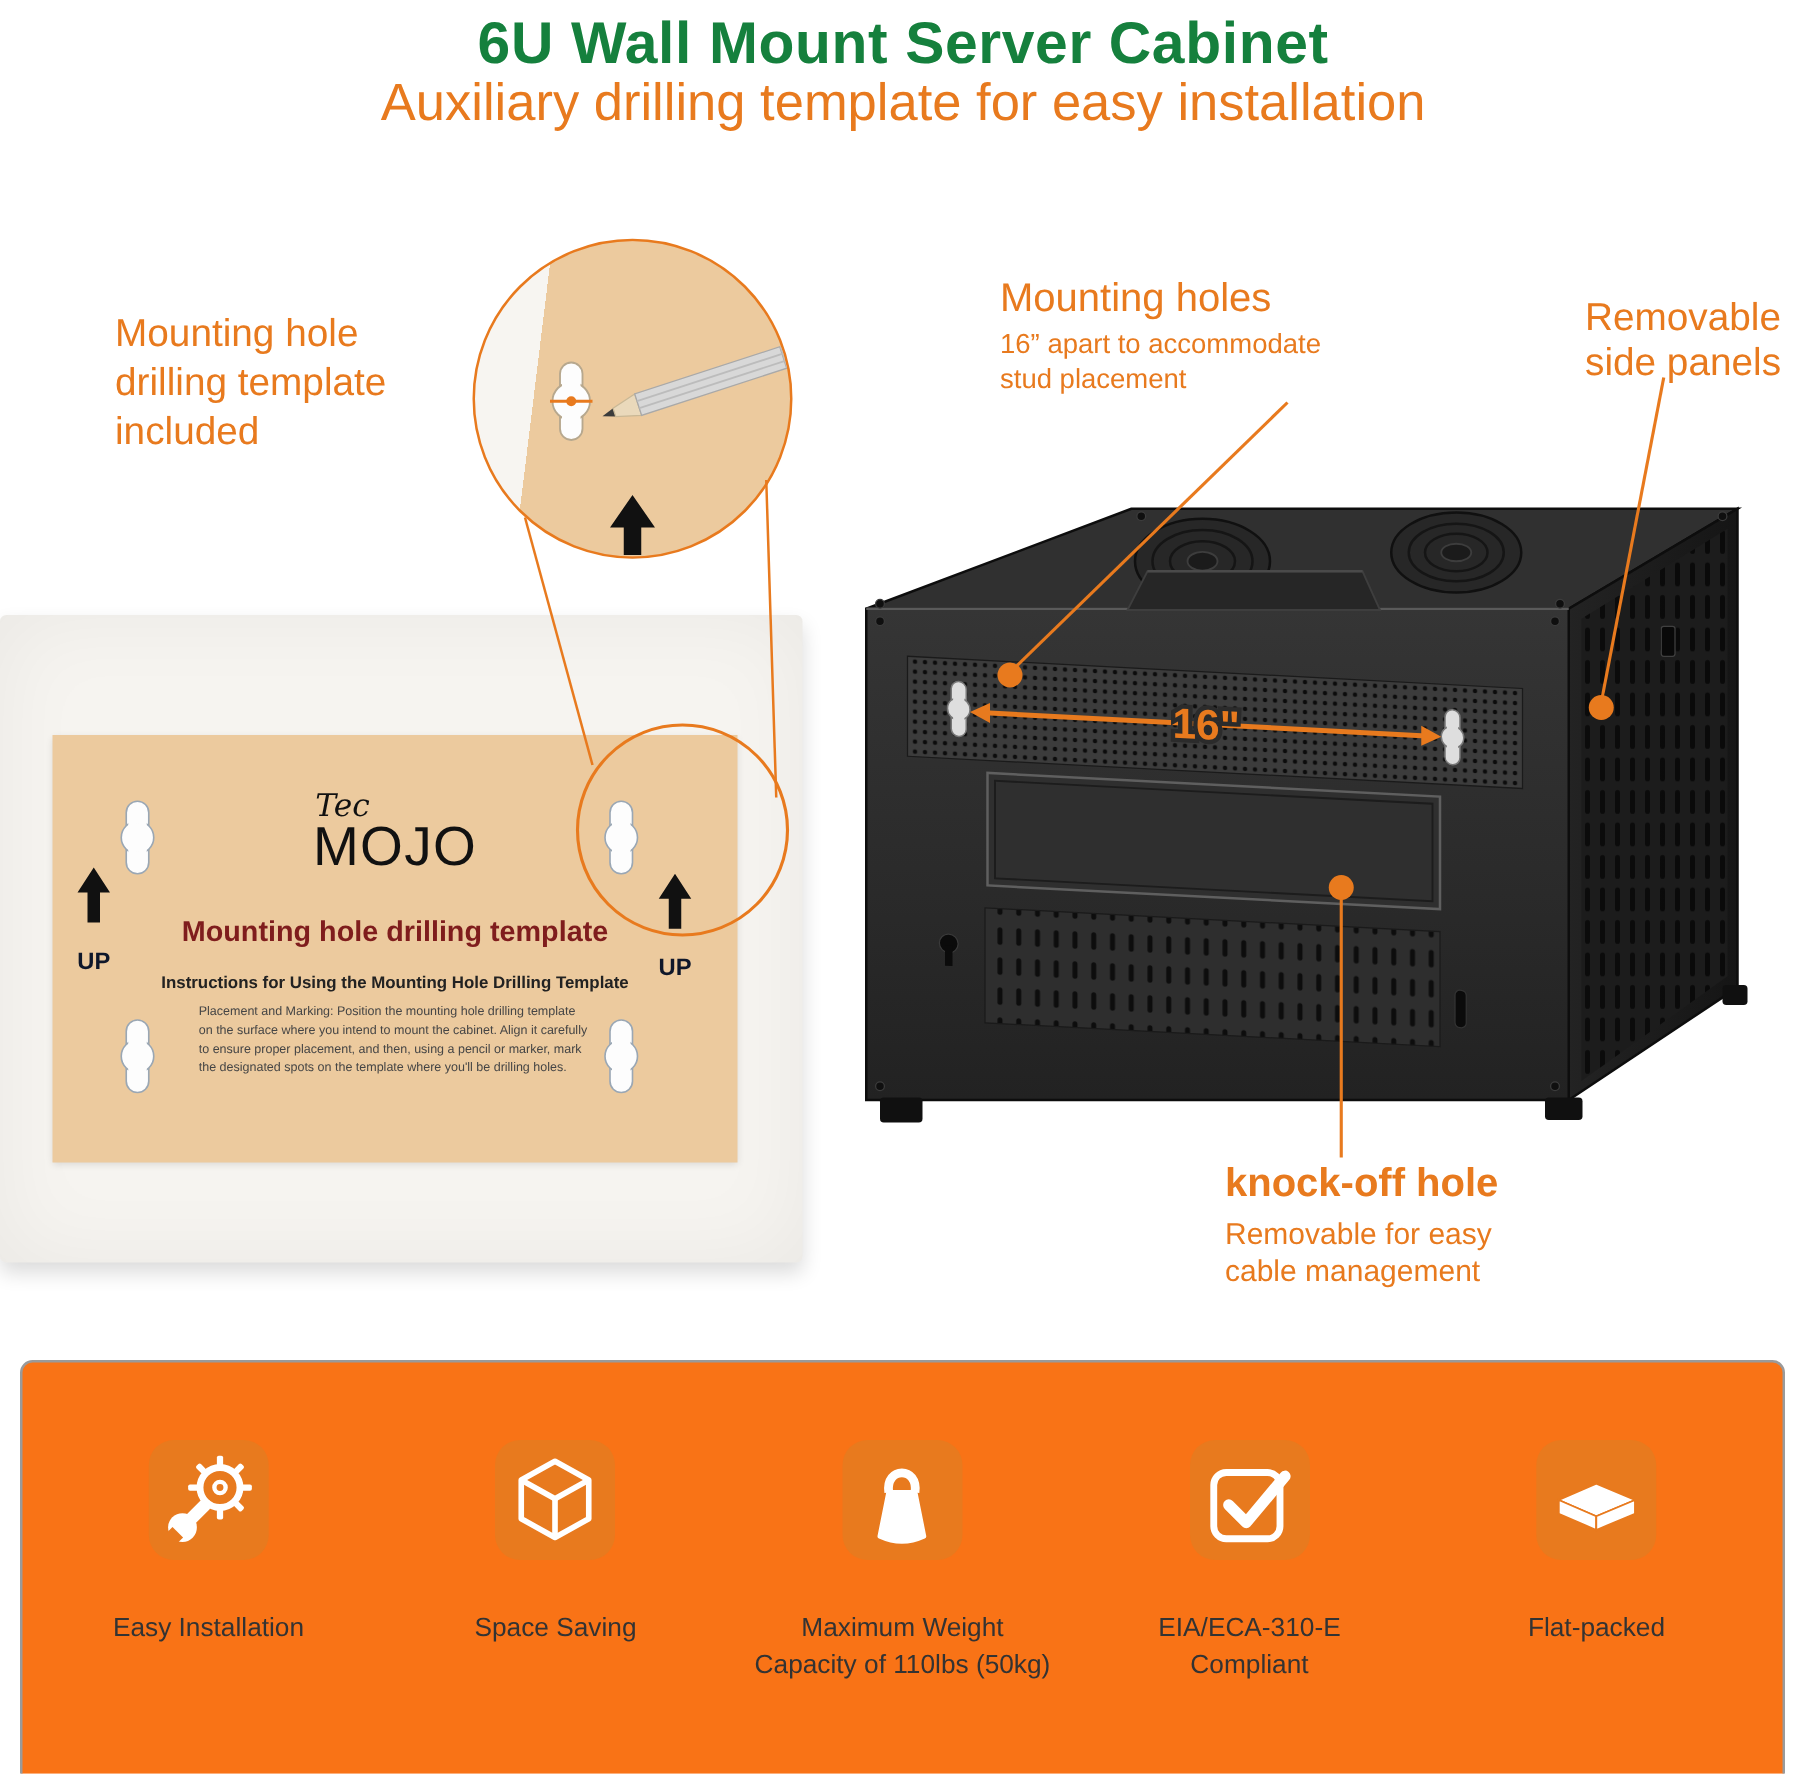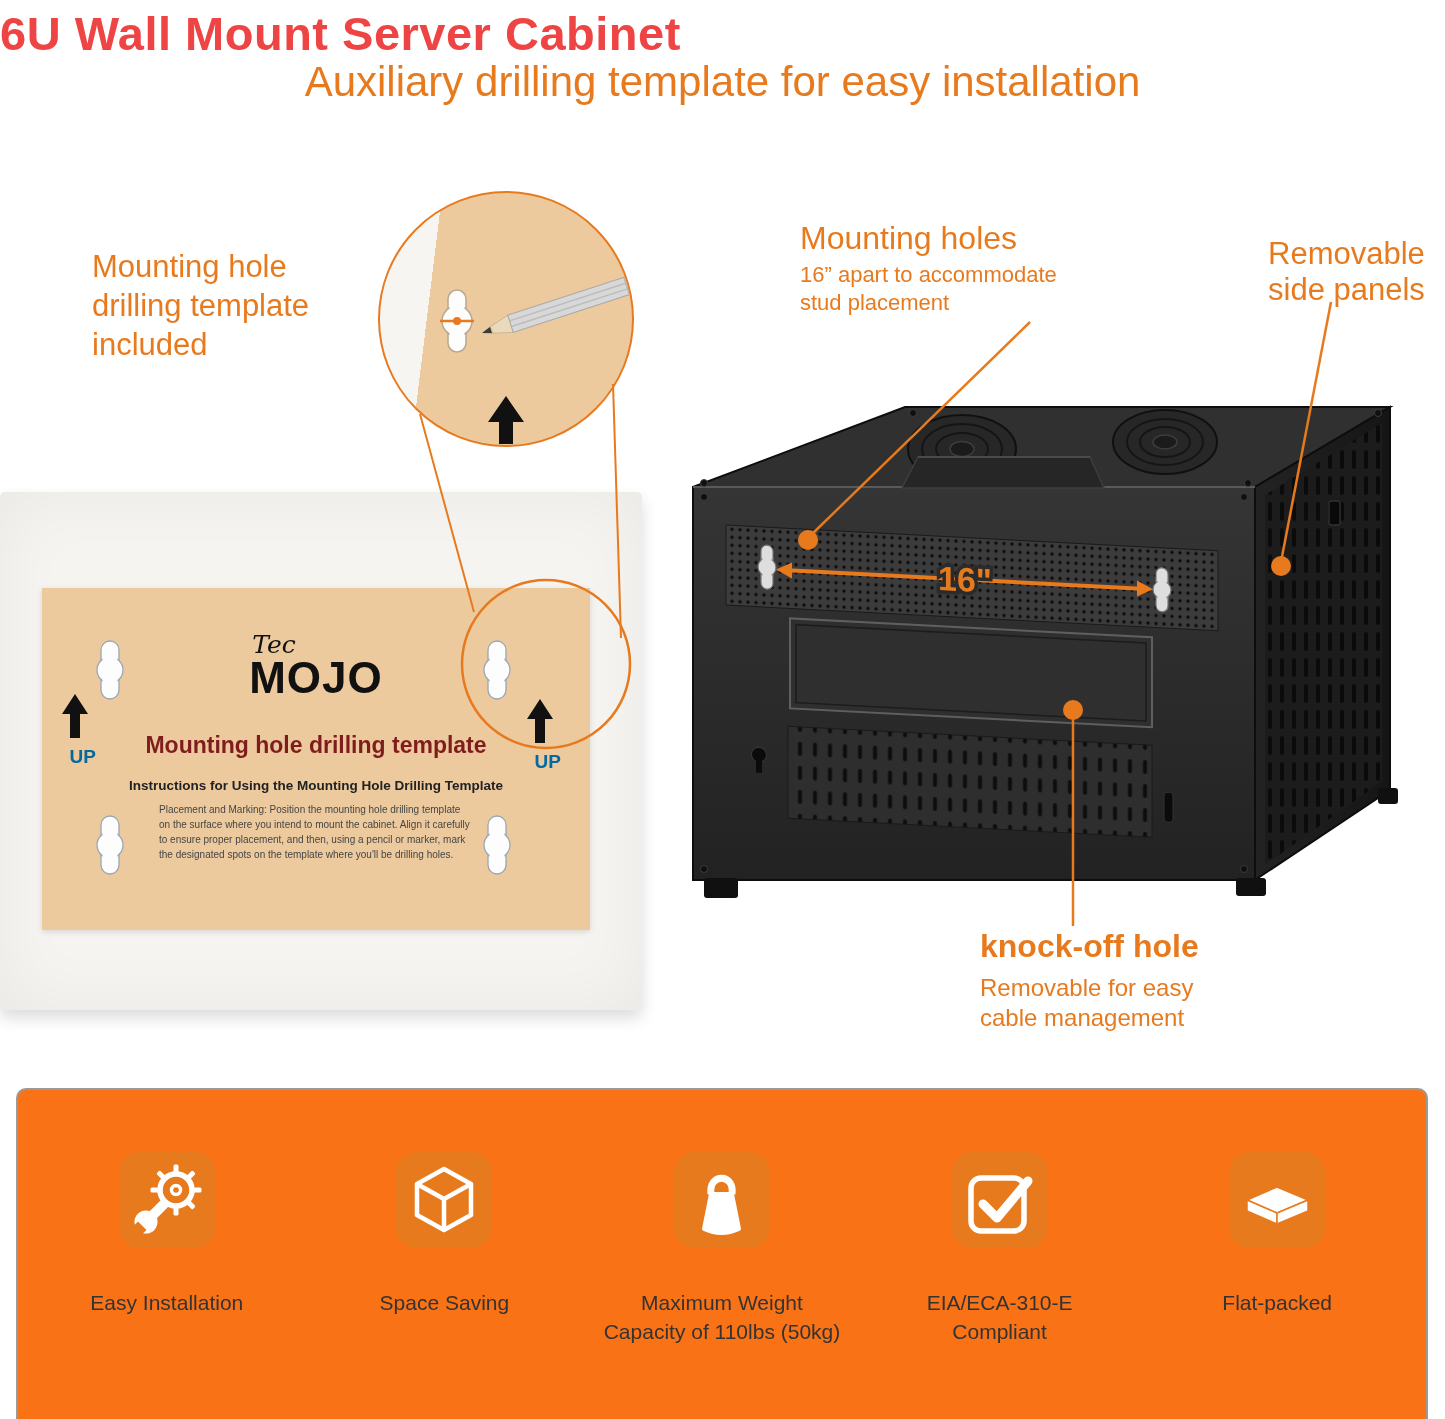--- a/index.html
+++ b/index.html
@@ -1,21 +1,21 @@
 <!DOCTYPE html>
 <html><head>
 <meta charset="utf-8">
 <style>
   html,body{margin:0;padding:0;background:#fff;}
   .page{position:relative;width:1445px;height:1419px;background:#fff;overflow:hidden;
         font-family:"Liberation Sans", sans-serif;}
 
   
-  .title{position:absolute;top:6px;left:0;width:100%;text-align:left;
-         font-size:47px;font-weight:800;color:#ef4444;letter-spacing:.5px;}
+  .title{position:absolute;top:6px;left:0;width:100%;text-align:center;
+         font-size:47px;font-weight:800;color:#15803d;letter-spacing:.5px;}
   .subtitle{position:absolute;top:58px;left:0;width:100%;text-align:center;
          font-size:42px;font-weight:400;color:#e87a1e;}
 
   
   .callout-template{position:absolute;left:92px;top:248px;width:248px;
          font-size:31px;line-height:1.25;color:#e87a1e;}
 
   
   .magnifier{position:absolute;left:378px;top:191px;width:252px;height:252px;
          border-radius:50%;border:2px solid #e87a1e;overflow:hidden;z-index:4;
@@ -26,28 +26,28 @@
   
   .package-box{position:absolute;left:0px;top:492px;width:642px;height:518px;
          background:#f6f4f0;border-radius:5px;z-index:1;
          box-shadow:0 8px 16px rgba(0,0,0,.14), inset 0 0 70px rgba(0,0,0,.05);}
   .template-sheet{position:absolute;left:42px;top:96px;width:548px;height:342px;
          background:#ecca9e;box-shadow:0 2px 6px rgba(0,0,0,.12);}
   .sheet-gfx{position:absolute;left:0;top:0;}
   .logo{position:absolute;left:0;right:0;top:44px;text-align:center;color:#111;}
   .logo-script{font-family:"DejaVu Serif", serif;font-style:italic;font-size:25px;
          transform:translateX(-42px);line-height:1;}
-  .logo-main{font-size:44px;font-weight:700;letter-spacing:1px;line-height:.95;}
+  .logo-main{font-size:44px;font-weight:400;letter-spacing:1px;line-height:.95;}
   .sheet-heading{position:absolute;left:0;right:0;top:144px;text-align:center;
          font-size:23px;font-weight:800;color:#7f1d1d;}
   .sheet-subheading{position:absolute;left:0;right:0;top:190px;text-align:center;
          font-size:13.5px;font-weight:700;color:#222;}
   .sheet-body{position:absolute;left:50%;top:214px;width:314px;transform:translateX(-50%);
          font-size:10px;line-height:1.5;color:#454545;}
-  .up-label{position:absolute;width:42px;text-align:right;font-weight:700;font-size:19px;color:#0369a1;}
+  .up-label{position:absolute;width:42px;text-align:center;font-weight:700;font-size:19px;color:#0f172a;margin-top:13px;}
   .up-left{left:12px;top:158px;}
   .up-right{left:477px;top:163px;}
 
   
   .cabinet{position:absolute;left:688px;top:395px;z-index:2;}
   .cabinet text{font-family:"Liberation Sans", sans-serif;}
 
   
   .overlay{position:absolute;left:0;top:0;z-index:5;pointer-events:none;}
 

